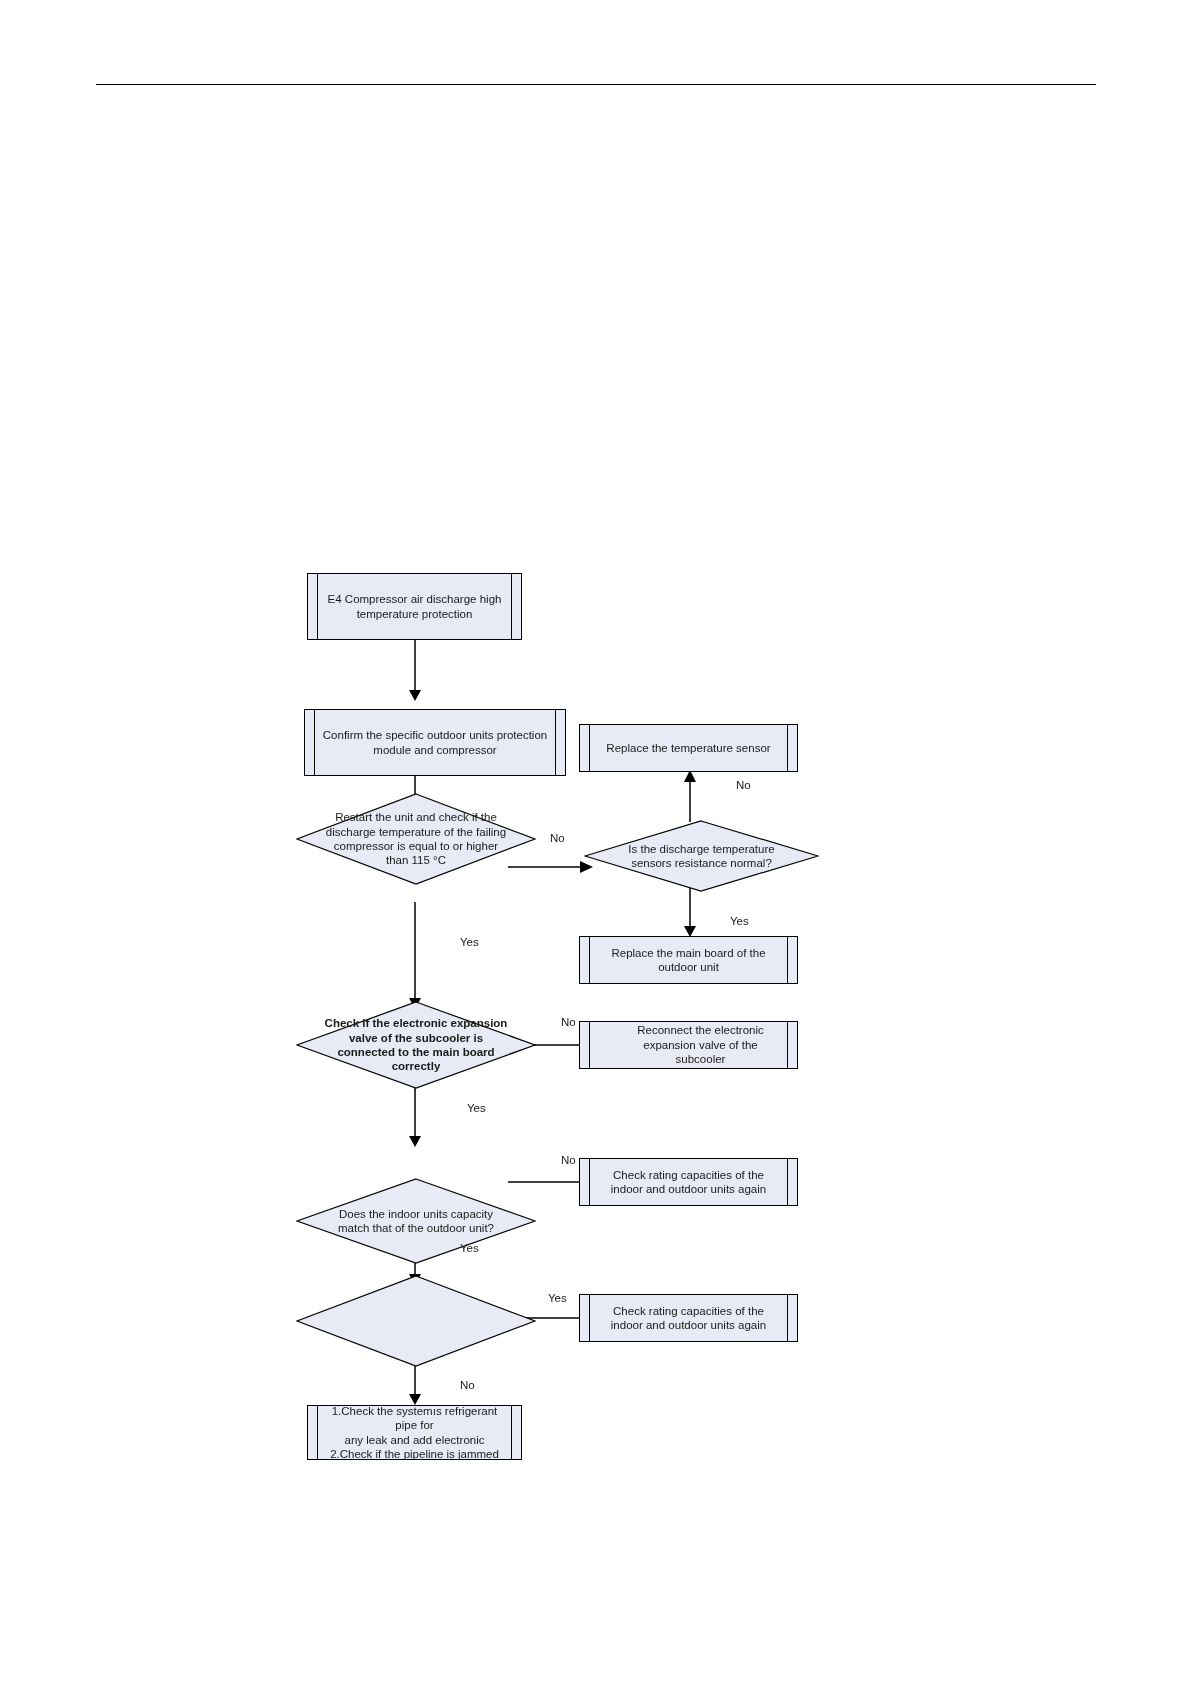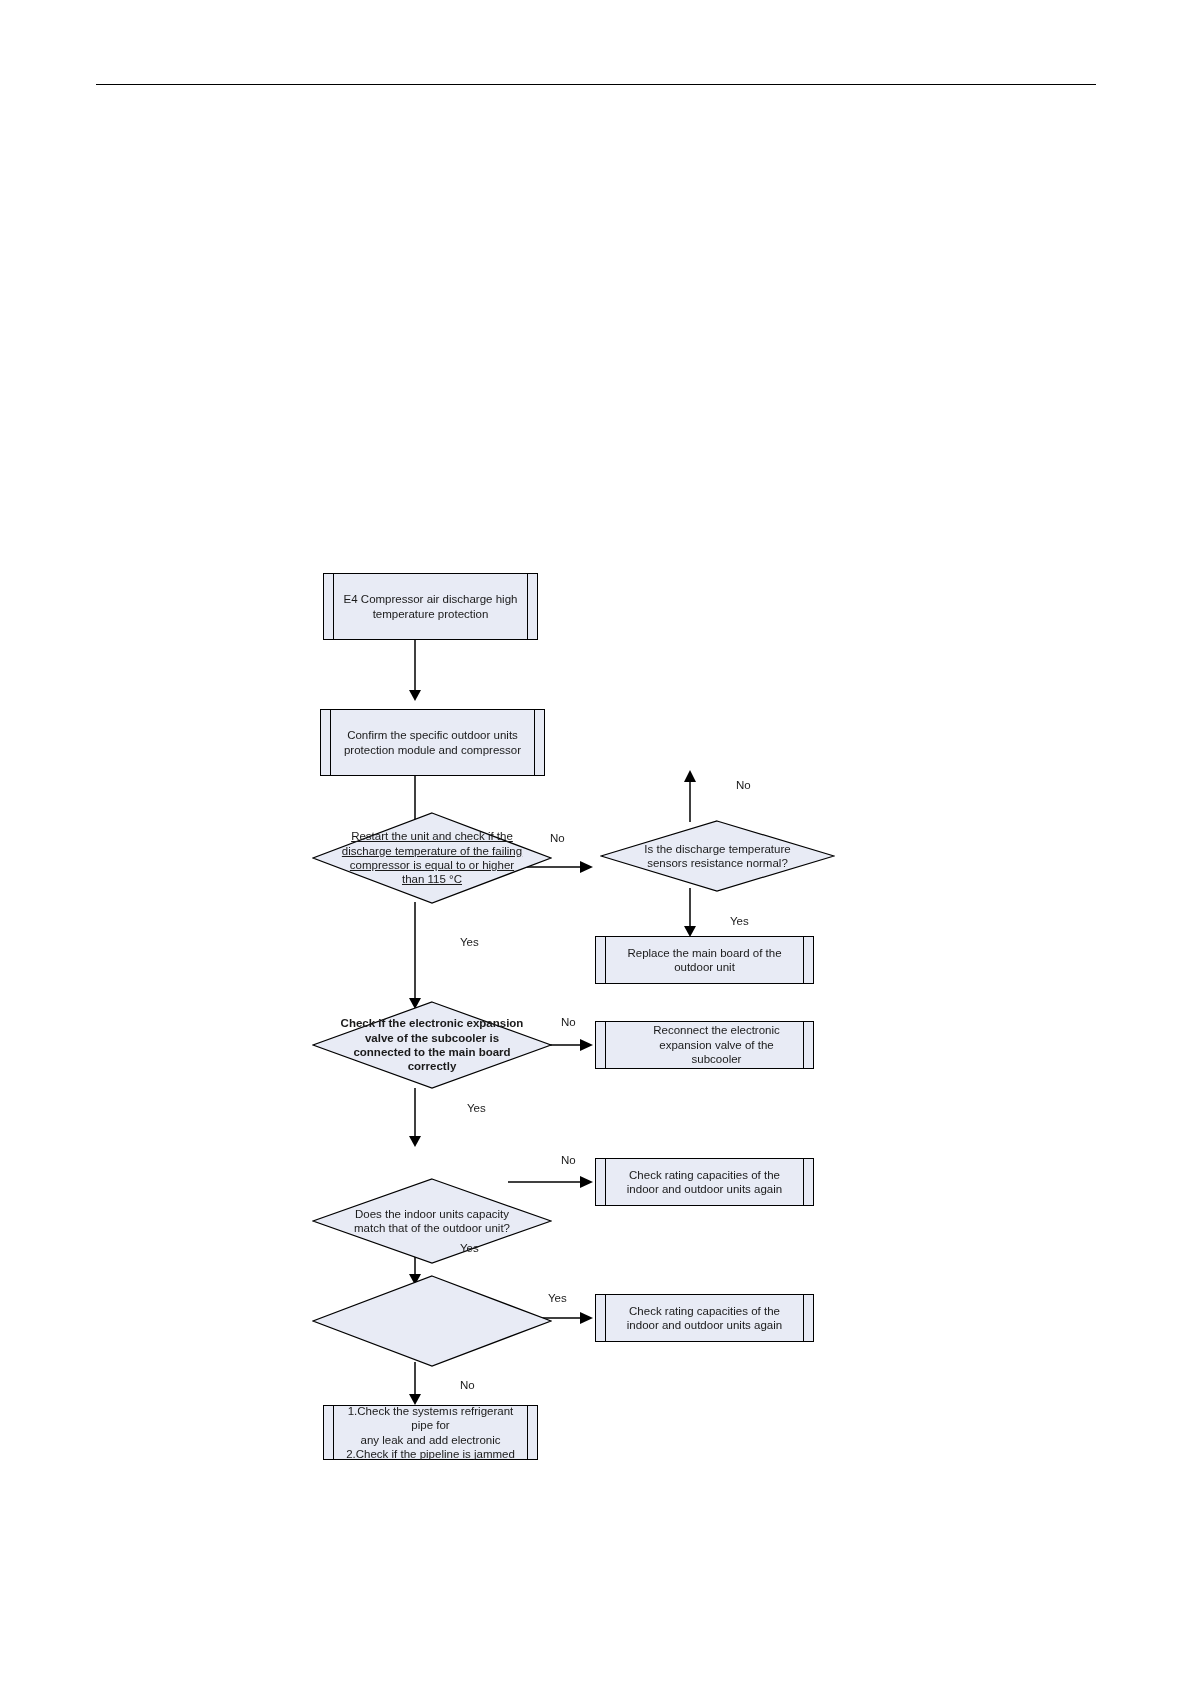--- a/index.html
+++ b/index.html
@@ -38,21 +38,20 @@
   .node {
     position: absolute;
     box-sizing: border-box;
     display: flex;
     align-items: center;
     justify-content: center;
     text-align: center;
     line-height: 1.26;
     font-size: 11.5px;
     color: #1a1a1a;
-    margin-left: 16px;
   }
 
   
   .pbox {
     background: #e8ebf5;
     border: 1.3px solid #000000;
   }
   .pbox .inner {
     position: absolute;
     top: 0;
@@ -170,33 +169,38 @@
     <line x1="20" y1="0" x2="20" y2="34"></line>
     <polygon points="14,32 26,32 20,43"></polygon>
   </svg>
 
   <div class="node pbox" style="left:307px; top:573px; width:215px; height:67px;">
     <span class="inner left"></span>
     <span class="inner right"></span>
     <span class="txt">E4 Compressor air discharge high temperature protection</span>
   </div>
 
-  <div class="node pbox" style="left:304px; top:709px; width:225px; height:67px;">
+  <div class="node pbox" style="left:304px; top:709px; width:262px; height:67px;">
     <span class="inner left"></span>
     <span class="inner right"></span>
     <span class="txt">Confirm the specific outdoor units protection module and compressor</span>
   </div>
 
-  <div class="node diamond" style="left:296px; top:812px; width:240px; height:92px;text-decoration:underline;">
+  <div class="node diamond" style="left:296px; top:793px; width:240px; height:92px;">
     <svg viewBox="0 0 240 92" preserveAspectRatio="none">
       <polygon points="120,1 239,46 120,91 1,46" fill="#e8ebf5" stroke="#000000" stroke-width="1.2"></polygon>
     </svg>
     <span class="txt">Restart the unit and check if the discharge temperature of the failing compressor is equal to or higher than 115 °C</span>
   </div>
 
+  <div class="node pbox" style="left:579px; top:724px; width:219px; height:48px;">
+    <span class="inner left"></span>
+    <span class="inner right"></span>
+    <span class="txt">Replace the temperature sensor</span>
+  </div>
 
   <div class="node diamond" style="left:584px; top:820px; width:235px; height:72px;">
     <svg viewBox="0 0 235 72" preserveAspectRatio="none">
       <polygon points="117,1 234,36 117,71 1,36" fill="#e8ebf5" stroke="#000000" stroke-width="1.2"></polygon>
     </svg>
     <span class="txt">Is the discharge temperature sensors resistance normal?</span>
   </div>
 
   <div class="node pbox" style="left:579px; top:936px; width:219px; height:48px;">
     <span class="inner left"></span>

